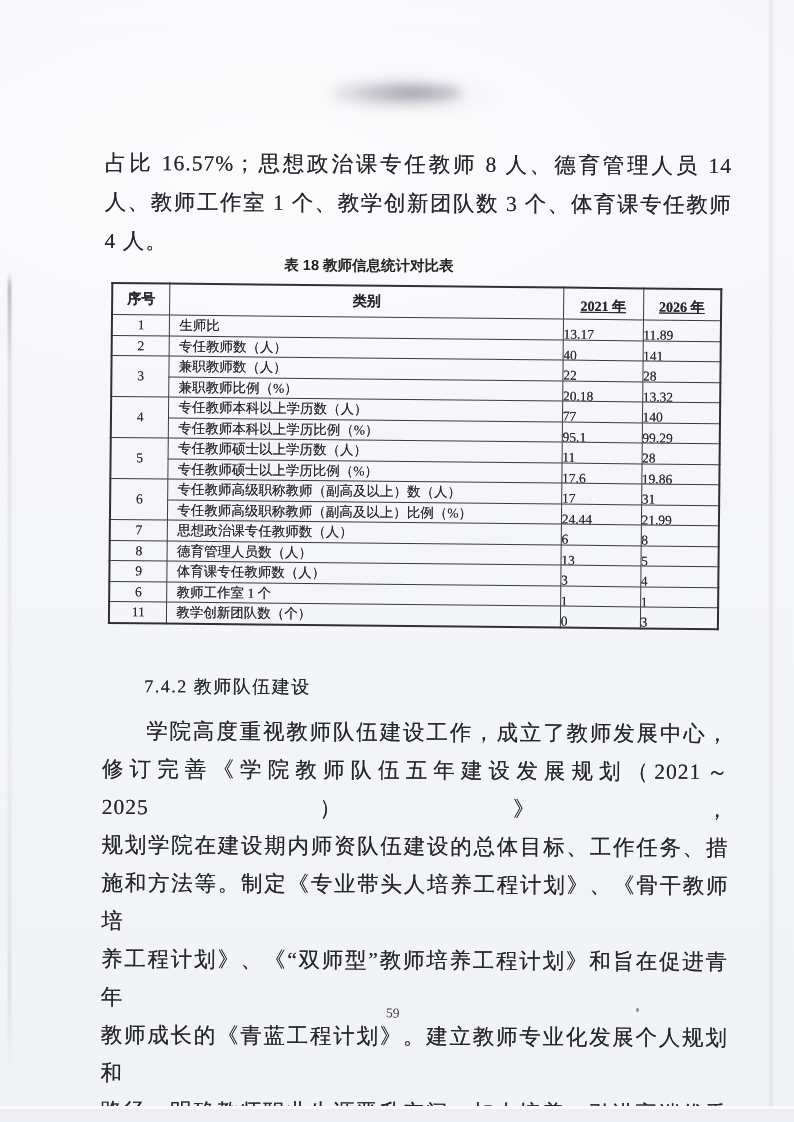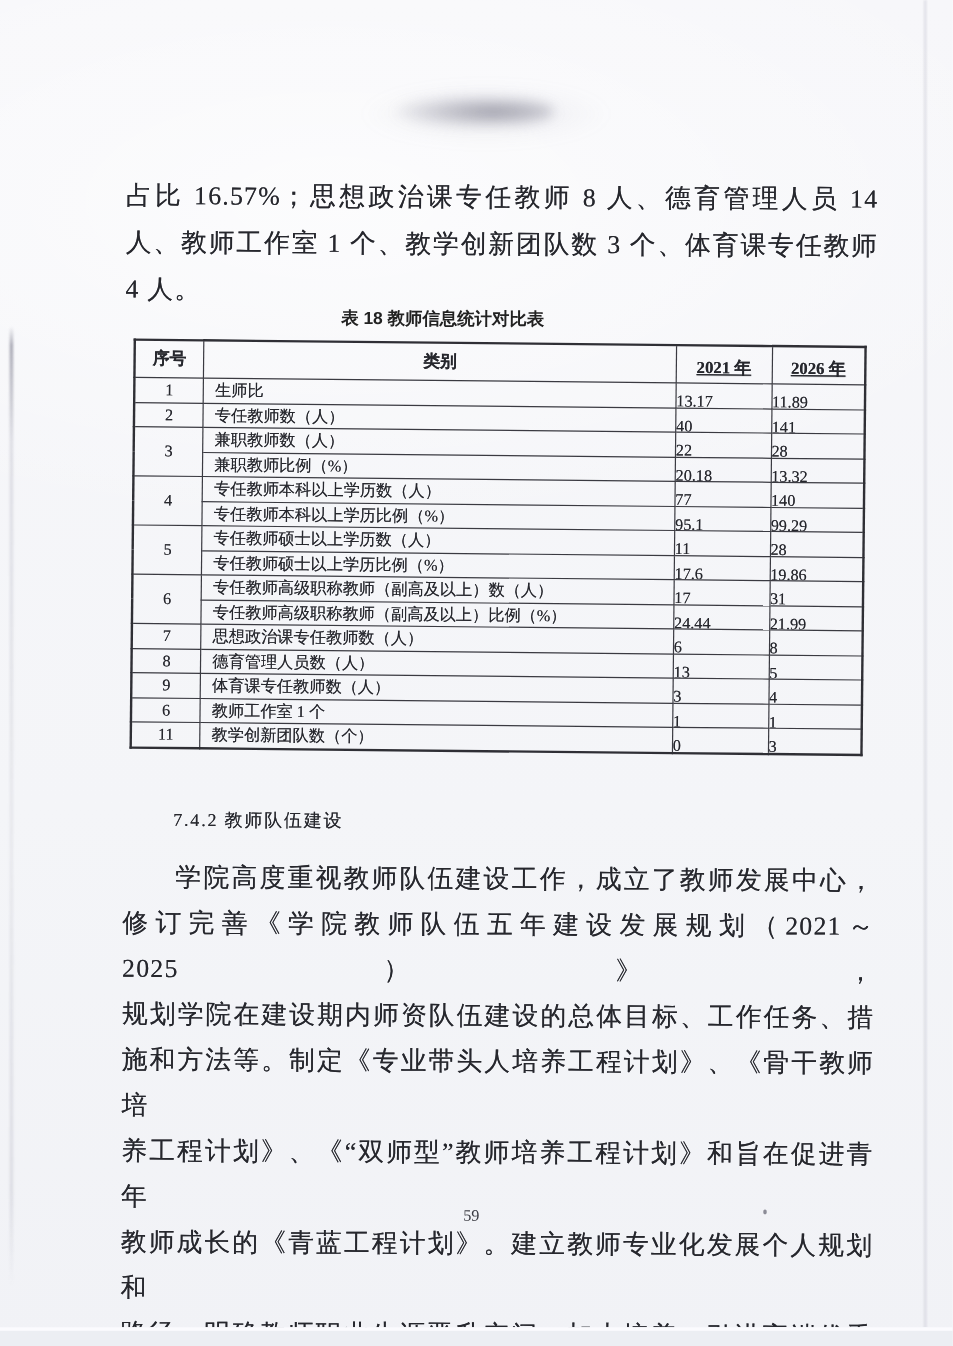--- a/index.html
+++ b/index.html
@@ -13,21 +13,21 @@
   }
   .content{position:absolute;inset:0;transform:rotate(0.28deg);transform-origin:110px 150px;}
   
   .para{position:absolute;left:105px;width:627px;font-size:21.5px;letter-spacing:1px;
         text-shadow:0 0 .5px rgba(35,36,44,.75);}
   .intro{top:144px;line-height:39px;}
   .body2{top:712px;line-height:38px;}
   .jline{text-align:justify;text-align-last:justify;}
   .lline{text-align:left;}
   .indent2{padding-left:44px;box-sizing:border-box;}
-  .heading{position:absolute;left:147px;top:674px;font-size:15px;letter-spacing:1.5px;
+  .heading{position:absolute;left:147px;top:674px;font-size:18px;letter-spacing:1.5px;
            text-shadow:0 0 .5px rgba(35,36,44,.75);}
   
   .caption{position:absolute;left:112px;top:255px;width:611px;box-sizing:border-box;
            padding-right:96px;text-align:center;font-family:"Liberation Sans","DejaVu Sans",sans-serif;
            font-weight:bold;font-size:14.5px;color:#222;}
   .table-wrap{position:absolute;left:112px;top:282px;width:611px;transform:rotate(0.3deg);transform-origin:0 0;}
   table{border-collapse:collapse;width:100%;table-layout:fixed;border:2px solid #2f2f35;}
   th,td{border:1px solid #3a3a41;overflow:hidden;white-space:nowrap;}
   th{font-weight:bold;font-size:14px;height:28px;text-shadow:0 0 .4px rgba(35,36,44,.8);}
   td{font-size:13.5px;height:19.5px;padding:0;line-height:1;text-shadow:0 0 .4px rgba(35,36,44,.7);}

